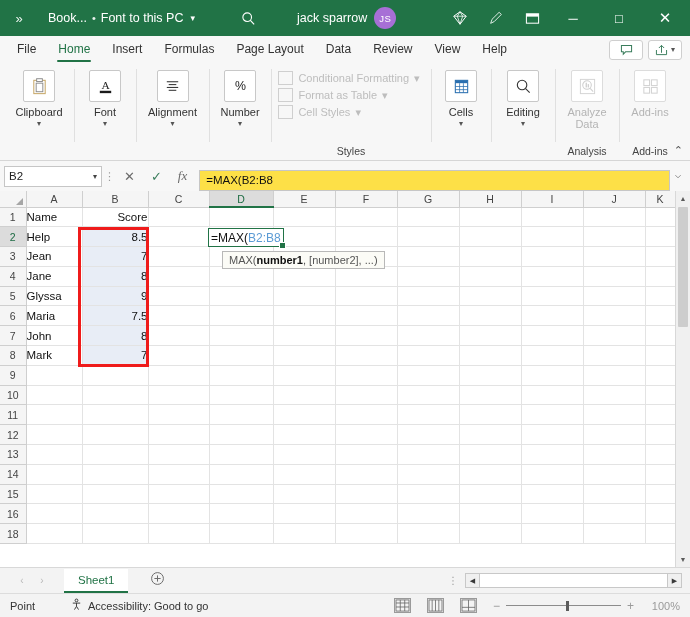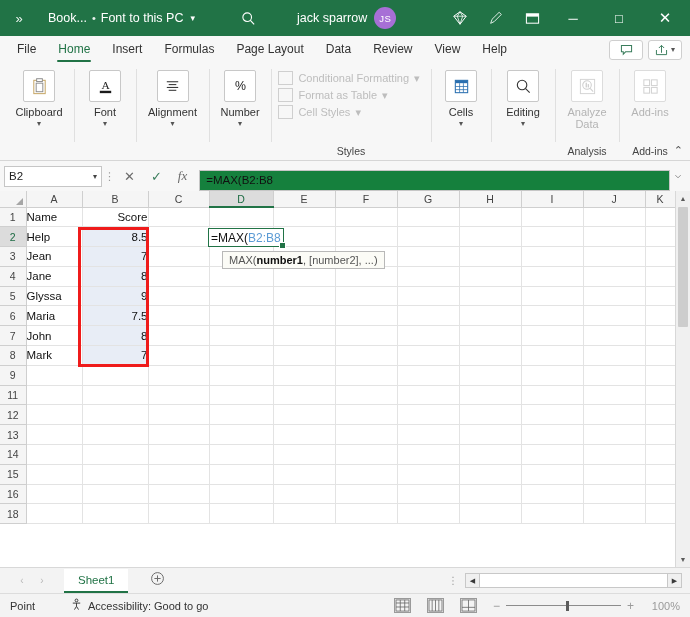--- a/index.html
+++ b/index.html
@@ -89,21 +89,21 @@
   .fbar { height: 30px; background: #f7f7f7; display: flex; align-items: center; flex: 0 0 30px; padding: 0 4px; }
   .namebox {
     width: 98px; height: 21px; background: #fff; border: 1px solid #c6c6c6;
     display: flex; align-items: center; padding: 0 4px; font-size: 11.5px; color: #222;
   }
   .namebox .nbcaret { margin-left: auto; font-size: 8px; color: #444; }
   .fb-dots { width: 16px; text-align: center; color: #9a9a9a; font-size: 11px; letter-spacing: 1px; }
   .fb-icons { display: flex; align-items: center; gap: 16px; padding: 0 12px 0 6px; }
   .fb-ic { font-size: 13px; color: #6b6b6b; cursor: pointer; }
   .fb-input {
-    flex: 1; height: 21px; background: #15803d; border: 1px solid #c6c6c6;
+    flex: 1; height: 21px; background: #fde047; border: 1px solid #c6c6c6;
     display: flex; align-items: center; padding: 0 6px; font-size: 11.5px; color: #111; margin-top: 8px;
   }
   .fb-expand { width: 16px; text-align: center; font-size: 8px; color: #444; cursor: pointer; }
 
   
   .gridwrap { flex: 1; position: relative; background: #fff; overflow: hidden; }
   table.grid { border-collapse: collapse; table-layout: fixed; }
   table.grid td, table.grid th { padding: 0; }
   .corner {
     width: 26px; height: 16px; background: #f5f5f5; border-right: 1px solid #cfcfcf;
@@ -574,20 +574,34 @@
             <td class="cell" style="width: 62px;"></td>
             <td class="cell" style="width: 62px;"></td>
             <td class="cell" style="width: 62px;"></td>
             <td class="cell" style="width: 62px;"></td>
             <td class="cell" style="width: 62px;"></td>
             <td class="cell" style="width: 62px;"></td>
             <td class="cell" style="width: 30px;"></td>
           </tr>
           <tr>
             <td class="rowh">9</td>
+            <td class="cell" style="width: 56px;"></td>
+            <td class="cell num" style="width: 66px;"></td>
+            <td class="cell" style="width: 61px;"></td>
+            <td class="cell" style="width: 64px;"></td>
+            <td class="cell" style="width: 62px;"></td>
+            <td class="cell" style="width: 62px;"></td>
+            <td class="cell" style="width: 62px;"></td>
+            <td class="cell" style="width: 62px;"></td>
+            <td class="cell" style="width: 62px;"></td>
+            <td class="cell" style="width: 62px;"></td>
+            <td class="cell" style="width: 30px;"></td>
+          </tr>
+          <tr>
+            <td class="rowh">10</td>
             <td class="cell" style="width: 56px;"></td>
             <td class="cell num" style="width: 66px;"></td>
             <td class="cell" style="width: 61px;"></td>
             <td class="cell" style="width: 64px;"></td>
             <td class="cell" style="width: 62px;"></td>
             <td class="cell" style="width: 62px;"></td>
             <td class="cell" style="width: 62px;"></td>
             <td class="cell" style="width: 62px;"></td>
             <td class="cell" style="width: 62px;"></td>
             <td class="cell" style="width: 62px;"></td>

